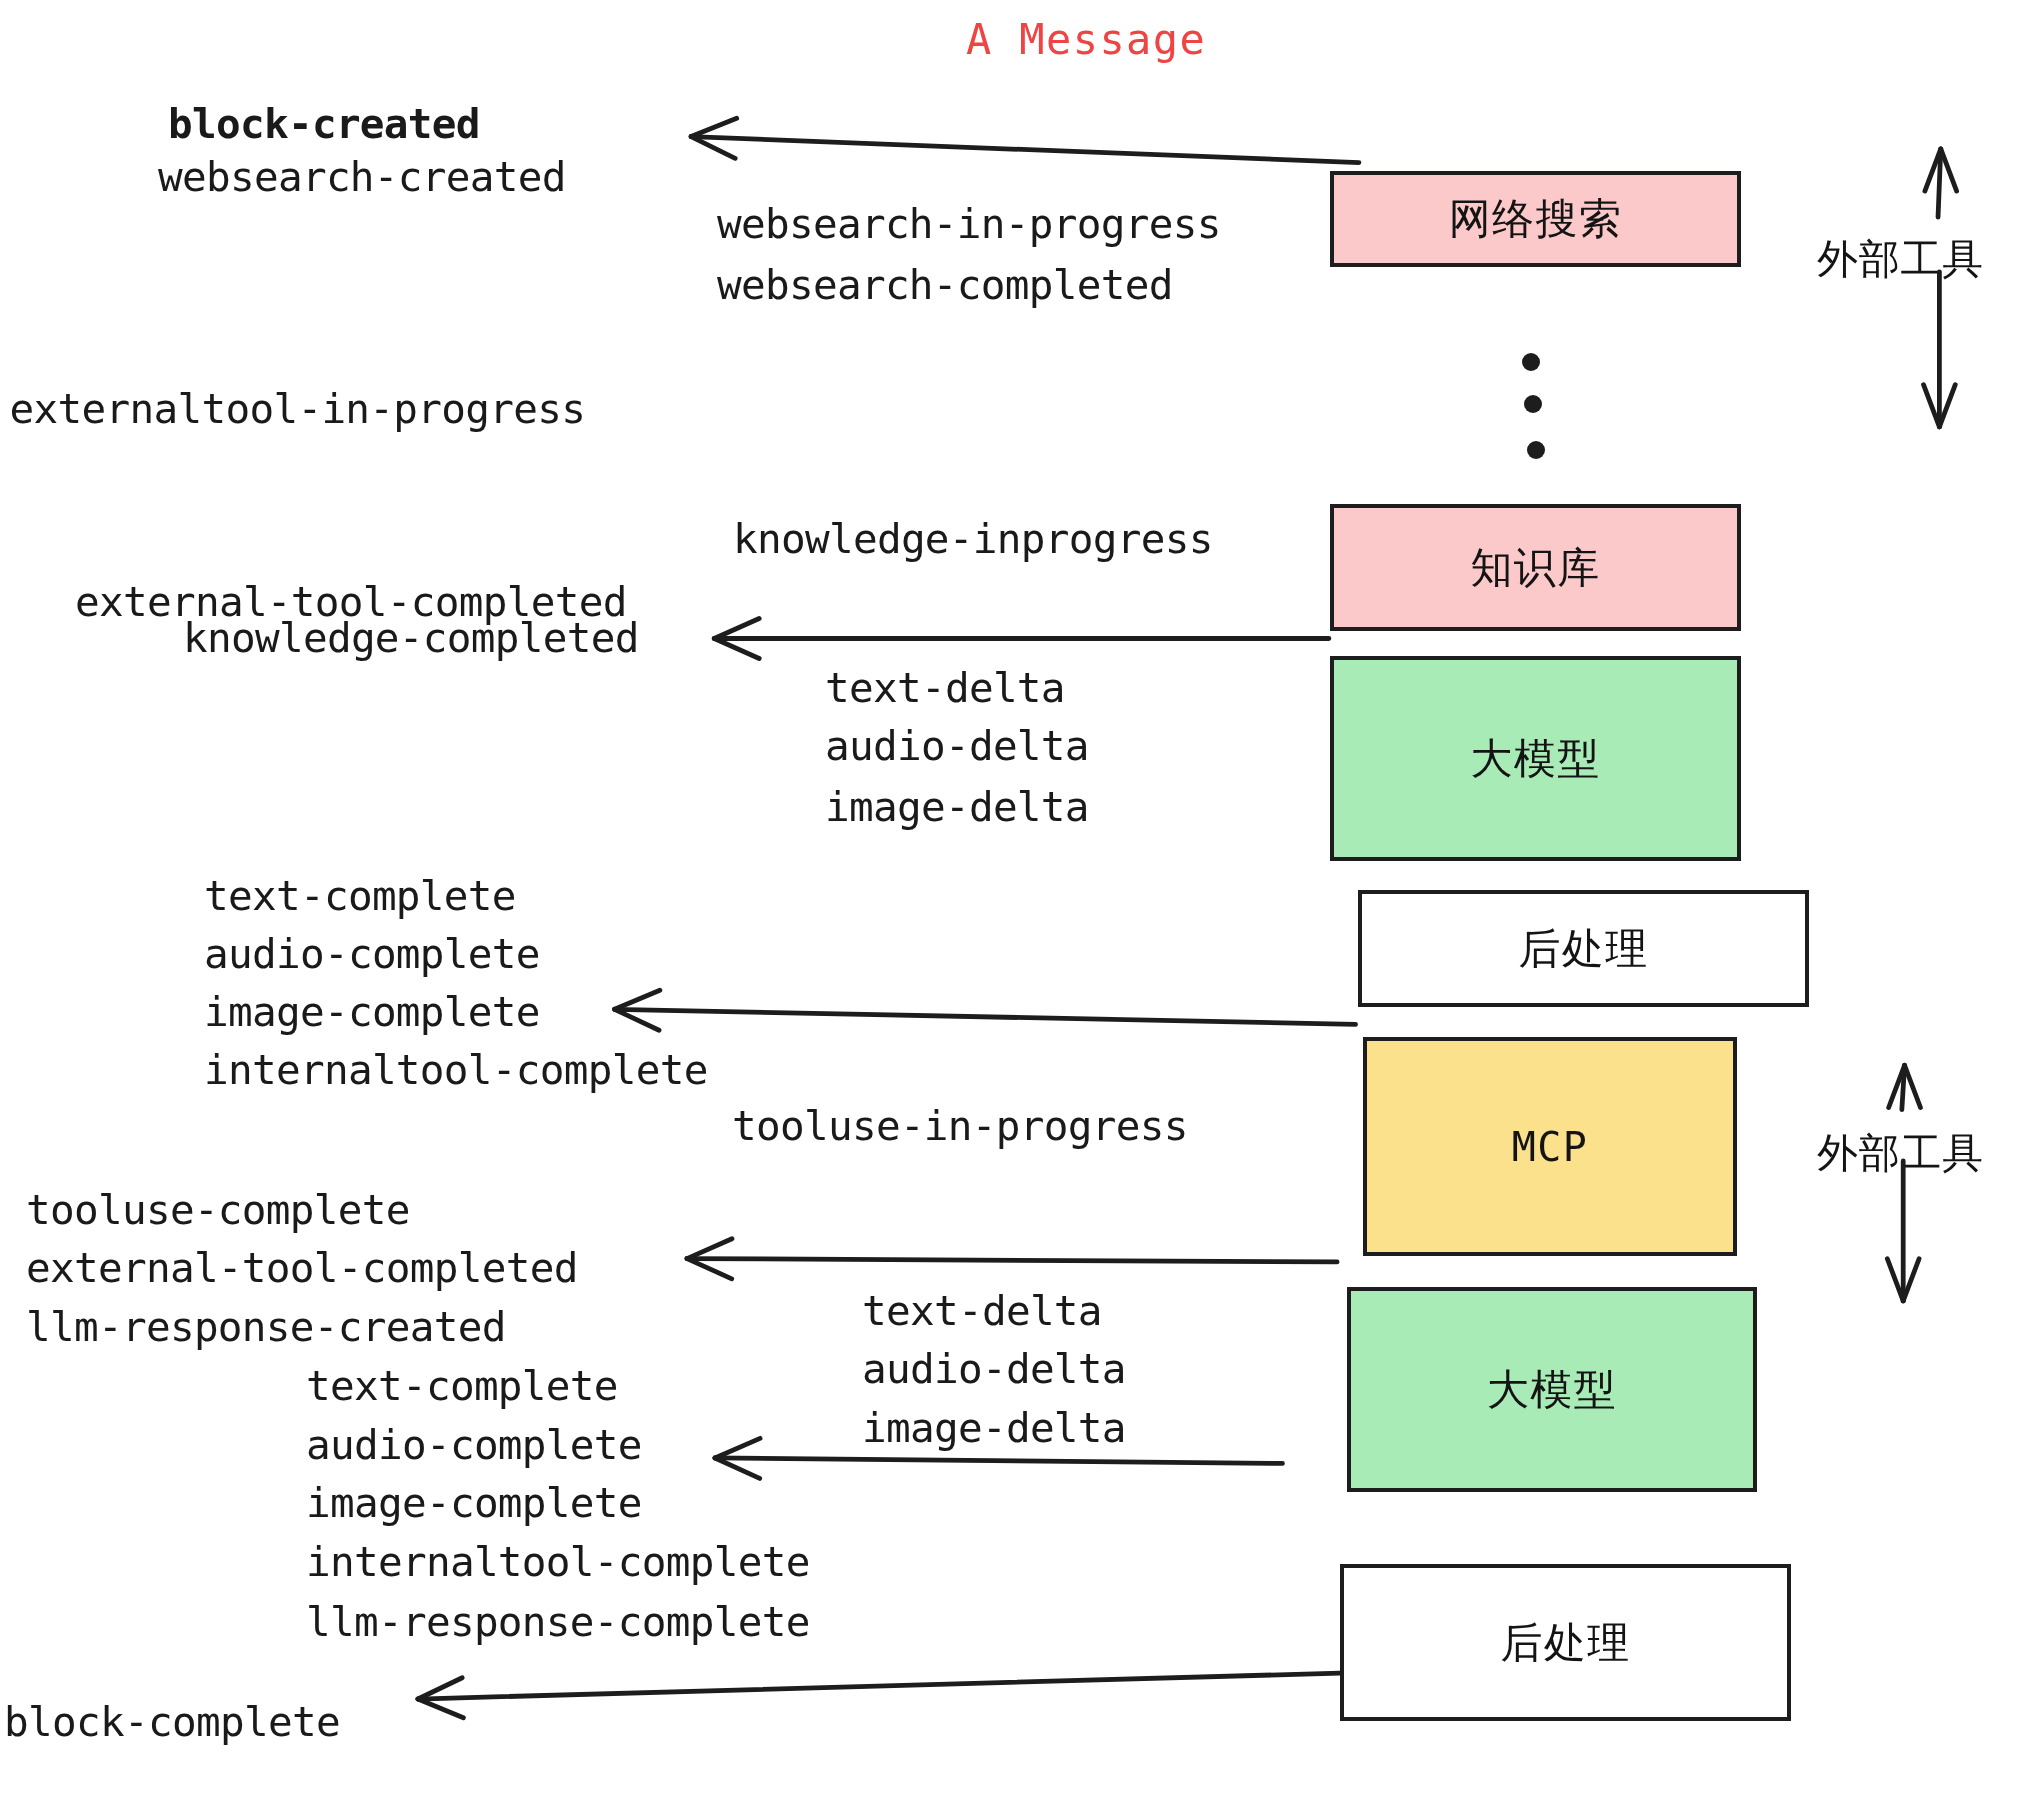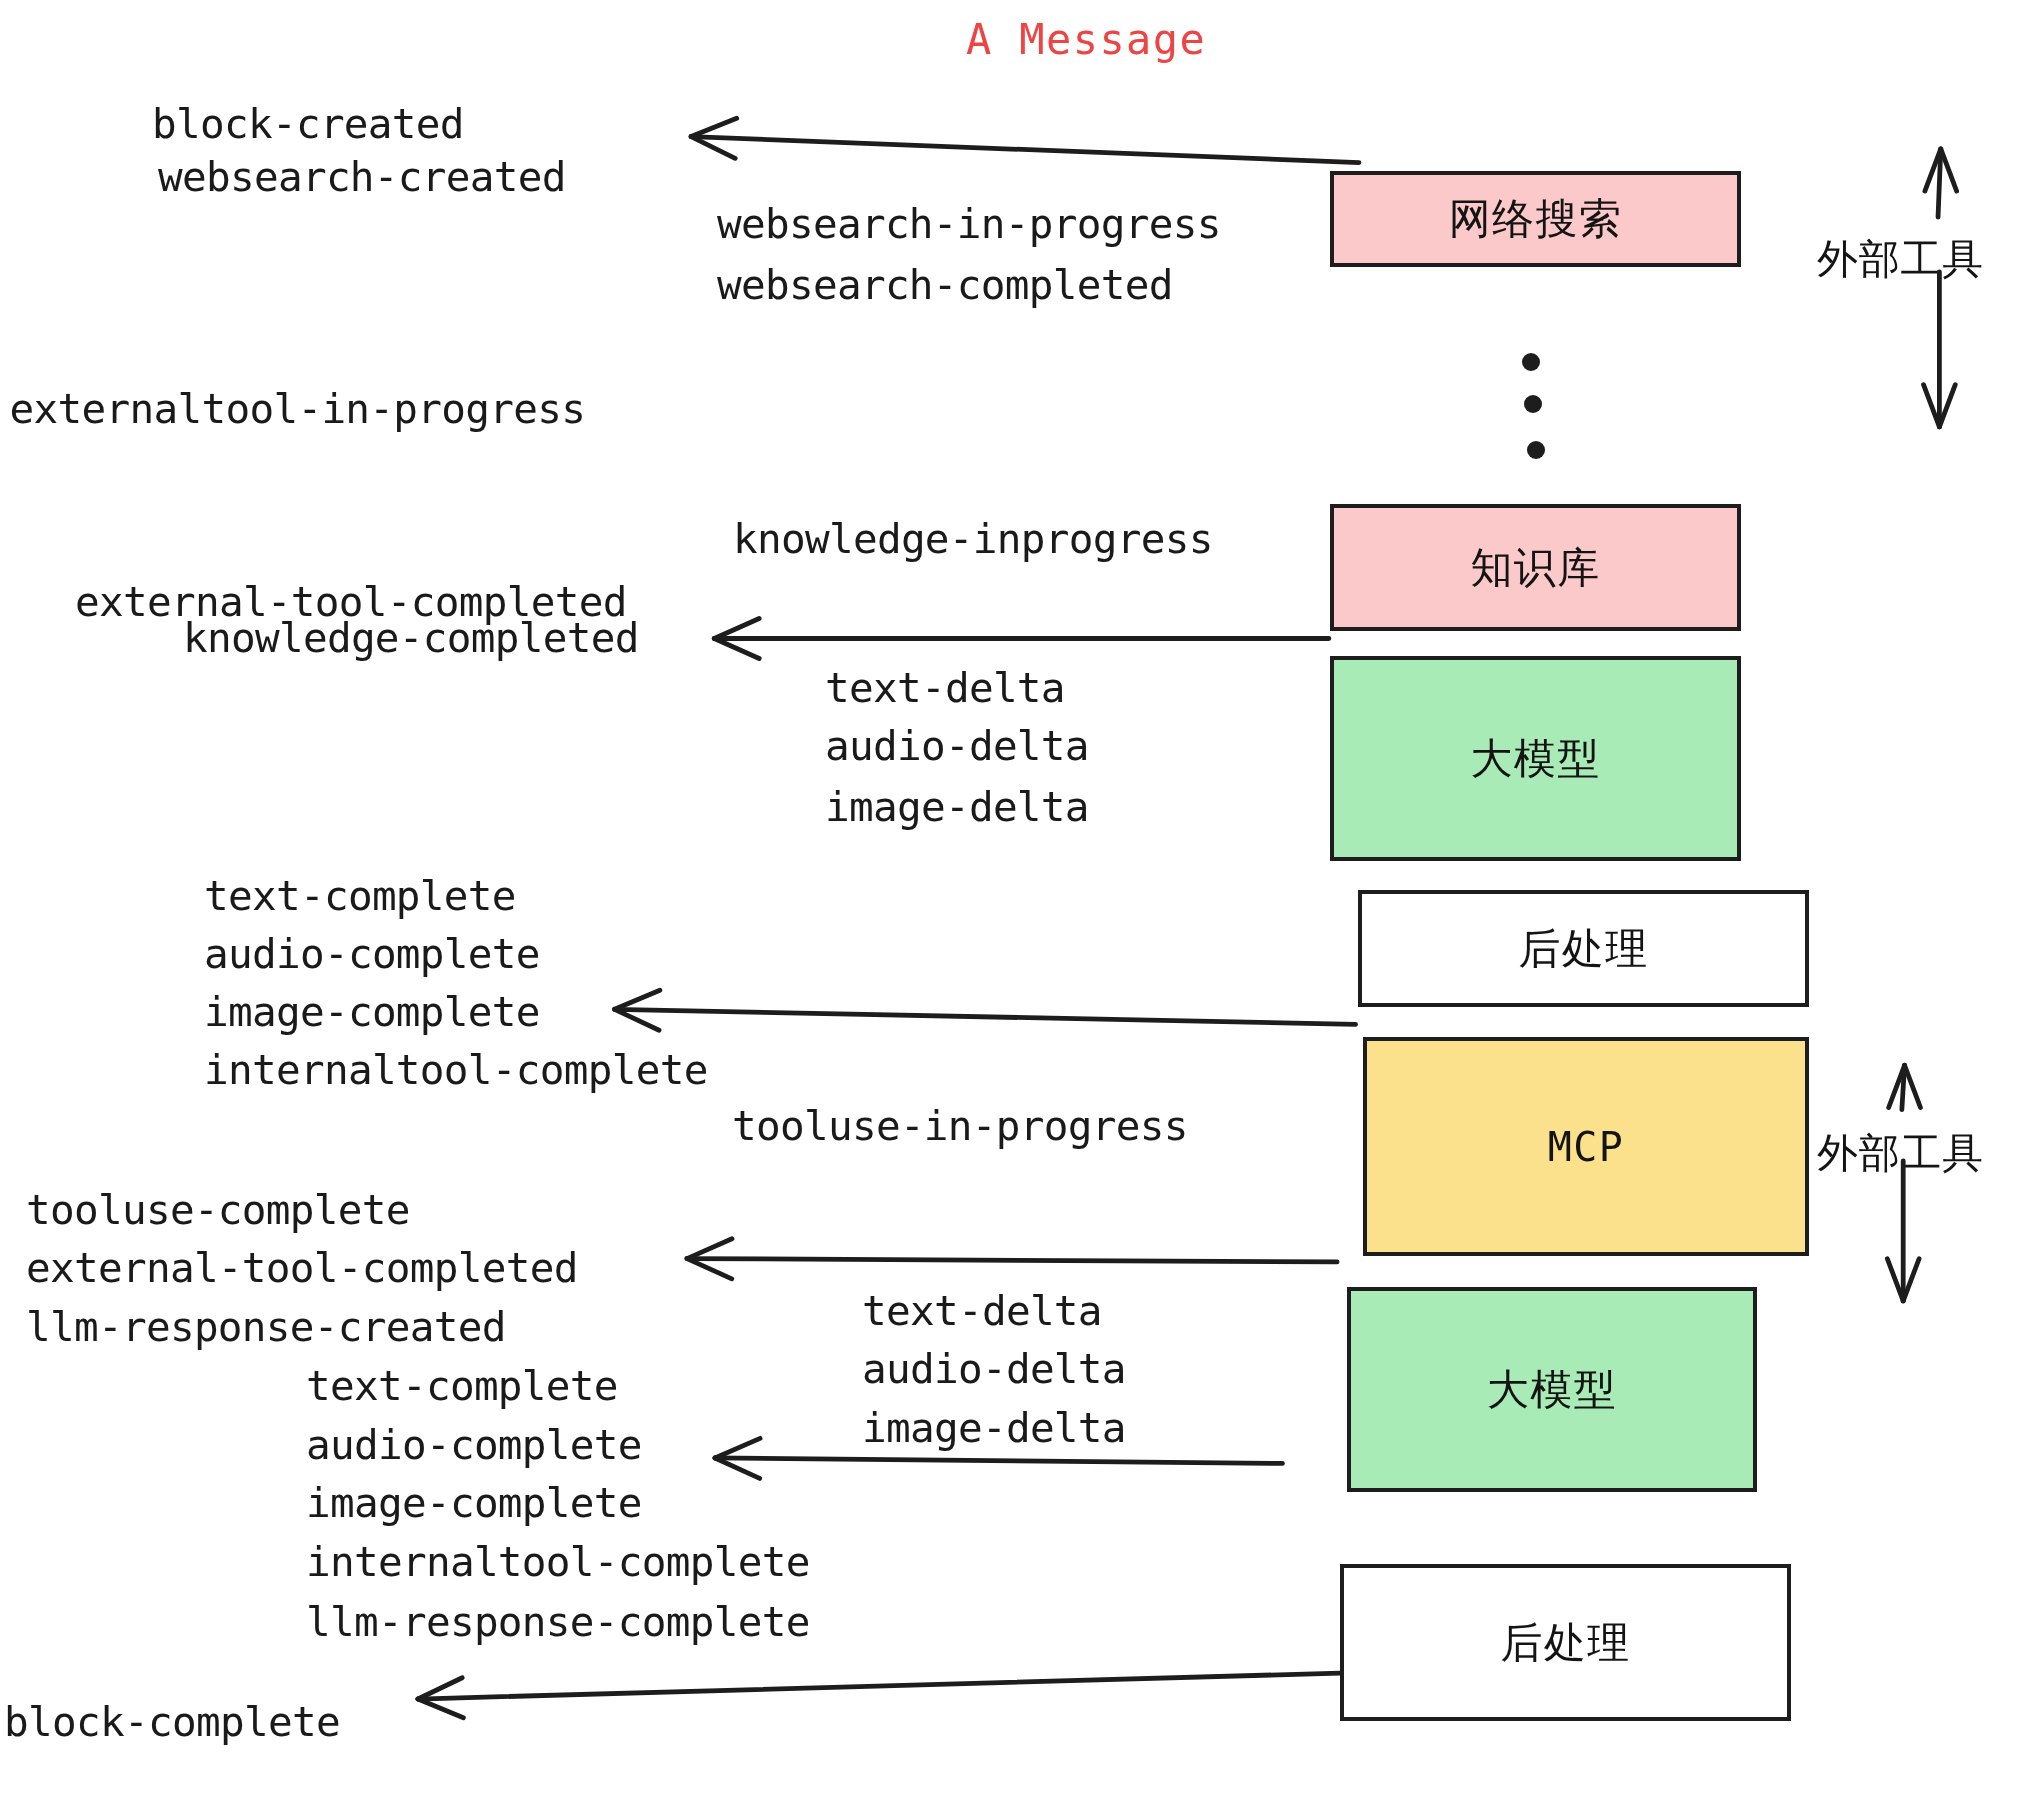--- a/index.html
+++ b/index.html
@@ -85,32 +85,32 @@
       </div>
       <div class="node" style="left: 1330px; top: 504px; width: 411px; height: 127px; background: rgb(251, 201, 201); border-color: rgb(29, 29, 29);">
         <span class="lbl">知识库</span>
       </div>
       <div class="node" style="left: 1330px; top: 656px; width: 411px; height: 205px; background: rgb(169, 235, 182); border-color: rgb(29, 29, 29);">
         <span class="lbl">大模型</span>
       </div>
       <div class="node" style="left: 1358px; top: 890px; width: 451px; height: 117px; background: rgb(255, 255, 255); border-color: rgb(29, 29, 29);">
         <span class="lbl">后处理</span>
       </div>
-      <div class="node mono" style="left: 1363px; top: 1037px; width: 446px; height: 219px; background: rgb(251, 225, 140); border-color: rgb(29, 29, 29);">
+      <div class="node mono" style="left: 1363px; top: 1037px; width: 374px; height: 219px; background: rgb(251, 225, 140); border-color: rgb(29, 29, 29);">
         <span class="lbl">MCP</span>
       </div>
       <div class="node" style="left: 1347px; top: 1287px; width: 410px; height: 205px; background: rgb(169, 235, 182); border-color: rgb(29, 29, 29);">
         <span class="lbl">大模型</span>
       </div>
       <div class="node" style="left: 1340px; top: 1564px; width: 451px; height: 157px; background: rgb(255, 255, 255); border-color: rgb(29, 29, 29);">
         <span class="lbl">后处理</span>
       </div>
     </div>
   <div id="events-layer">
-      <div class="evt" style="left: 152px; top: 104px;">block-created</div>
+      <div class="evt" style="left: 168px; top: 104px; font-weight: bold;">block-created</div>
       <div class="evt" style="left: 158px; top: 157px;">websearch-created</div>
       <div class="evt" style="left: 717px; top: 204px;">websearch-in-progress</div>
       <div class="evt" style="left: 717px; top: 265px;">websearch-completed</div>
       <div class="evt" style="left: 9.6px; top: 389px;">externaltool-in-progress</div>
       <div class="evt" style="left: 733px; top: 519px;">knowledge-inprogress</div>
       <div class="evt" style="left: 75px; top: 582px;">external-tool-completed</div>
       <div class="evt" style="left: 183px; top: 618px;">knowledge-completed</div>
       <div class="evt" style="left: 825px; top: 668px;">text-delta</div>
       <div class="evt" style="left: 825px; top: 726px;">audio-delta</div>
       <div class="evt" style="left: 825px; top: 787px;">image-delta</div>

